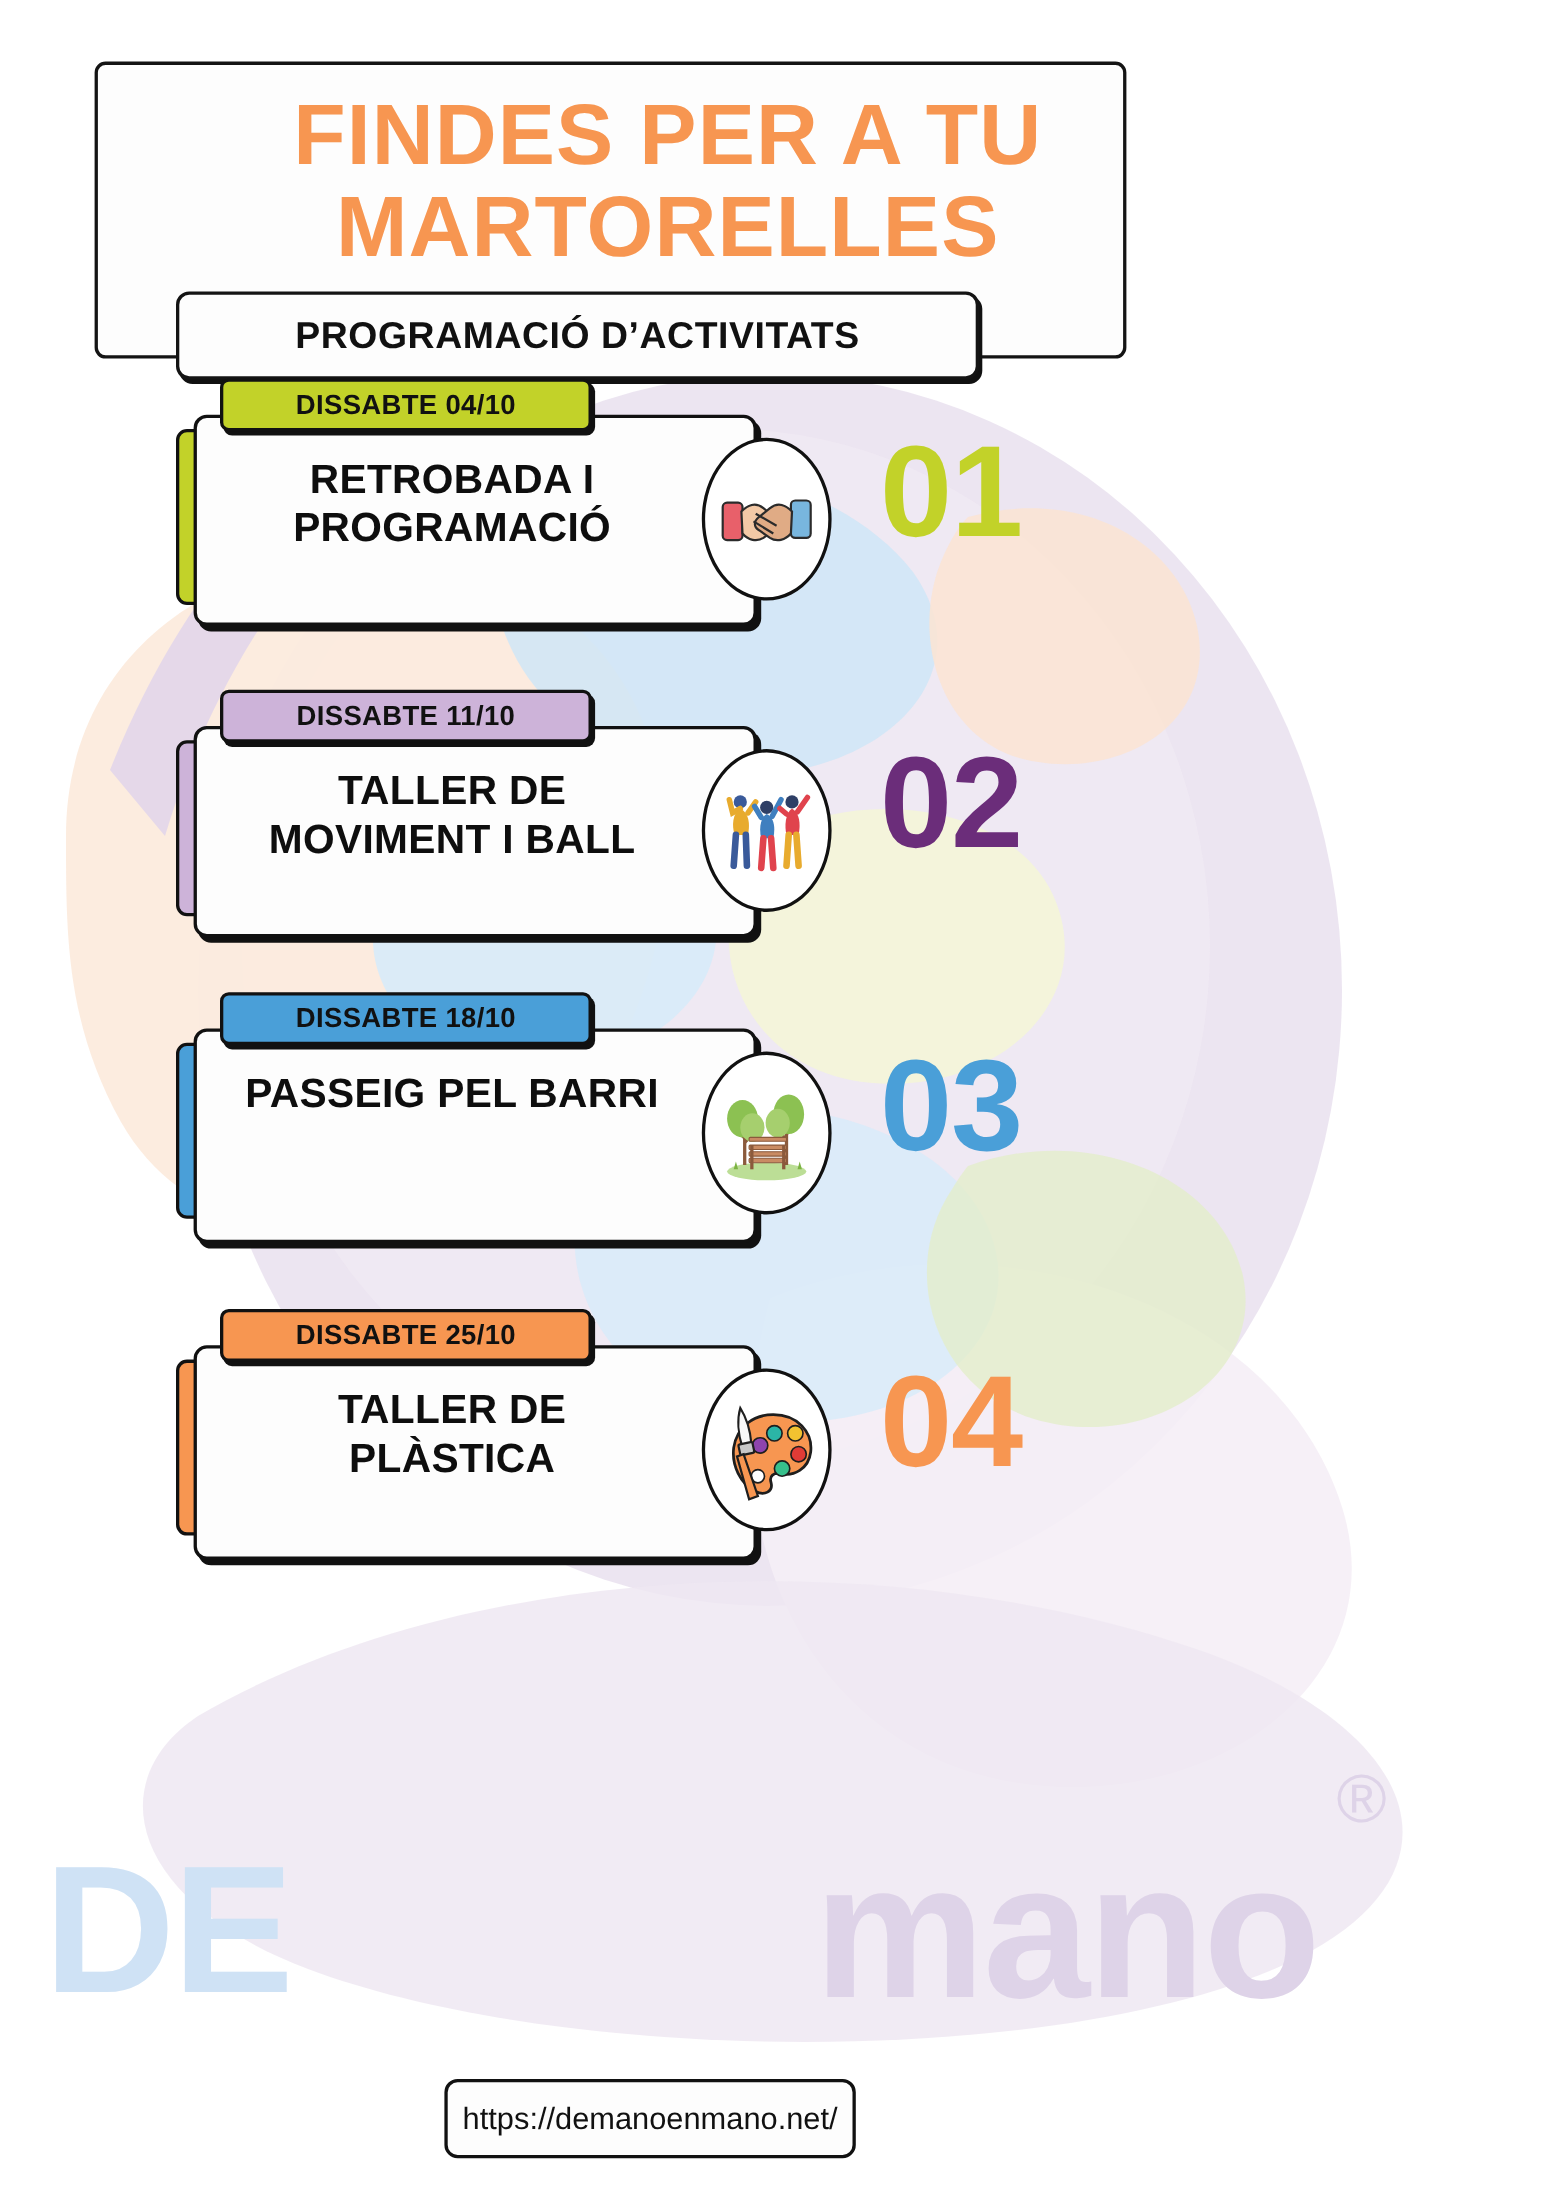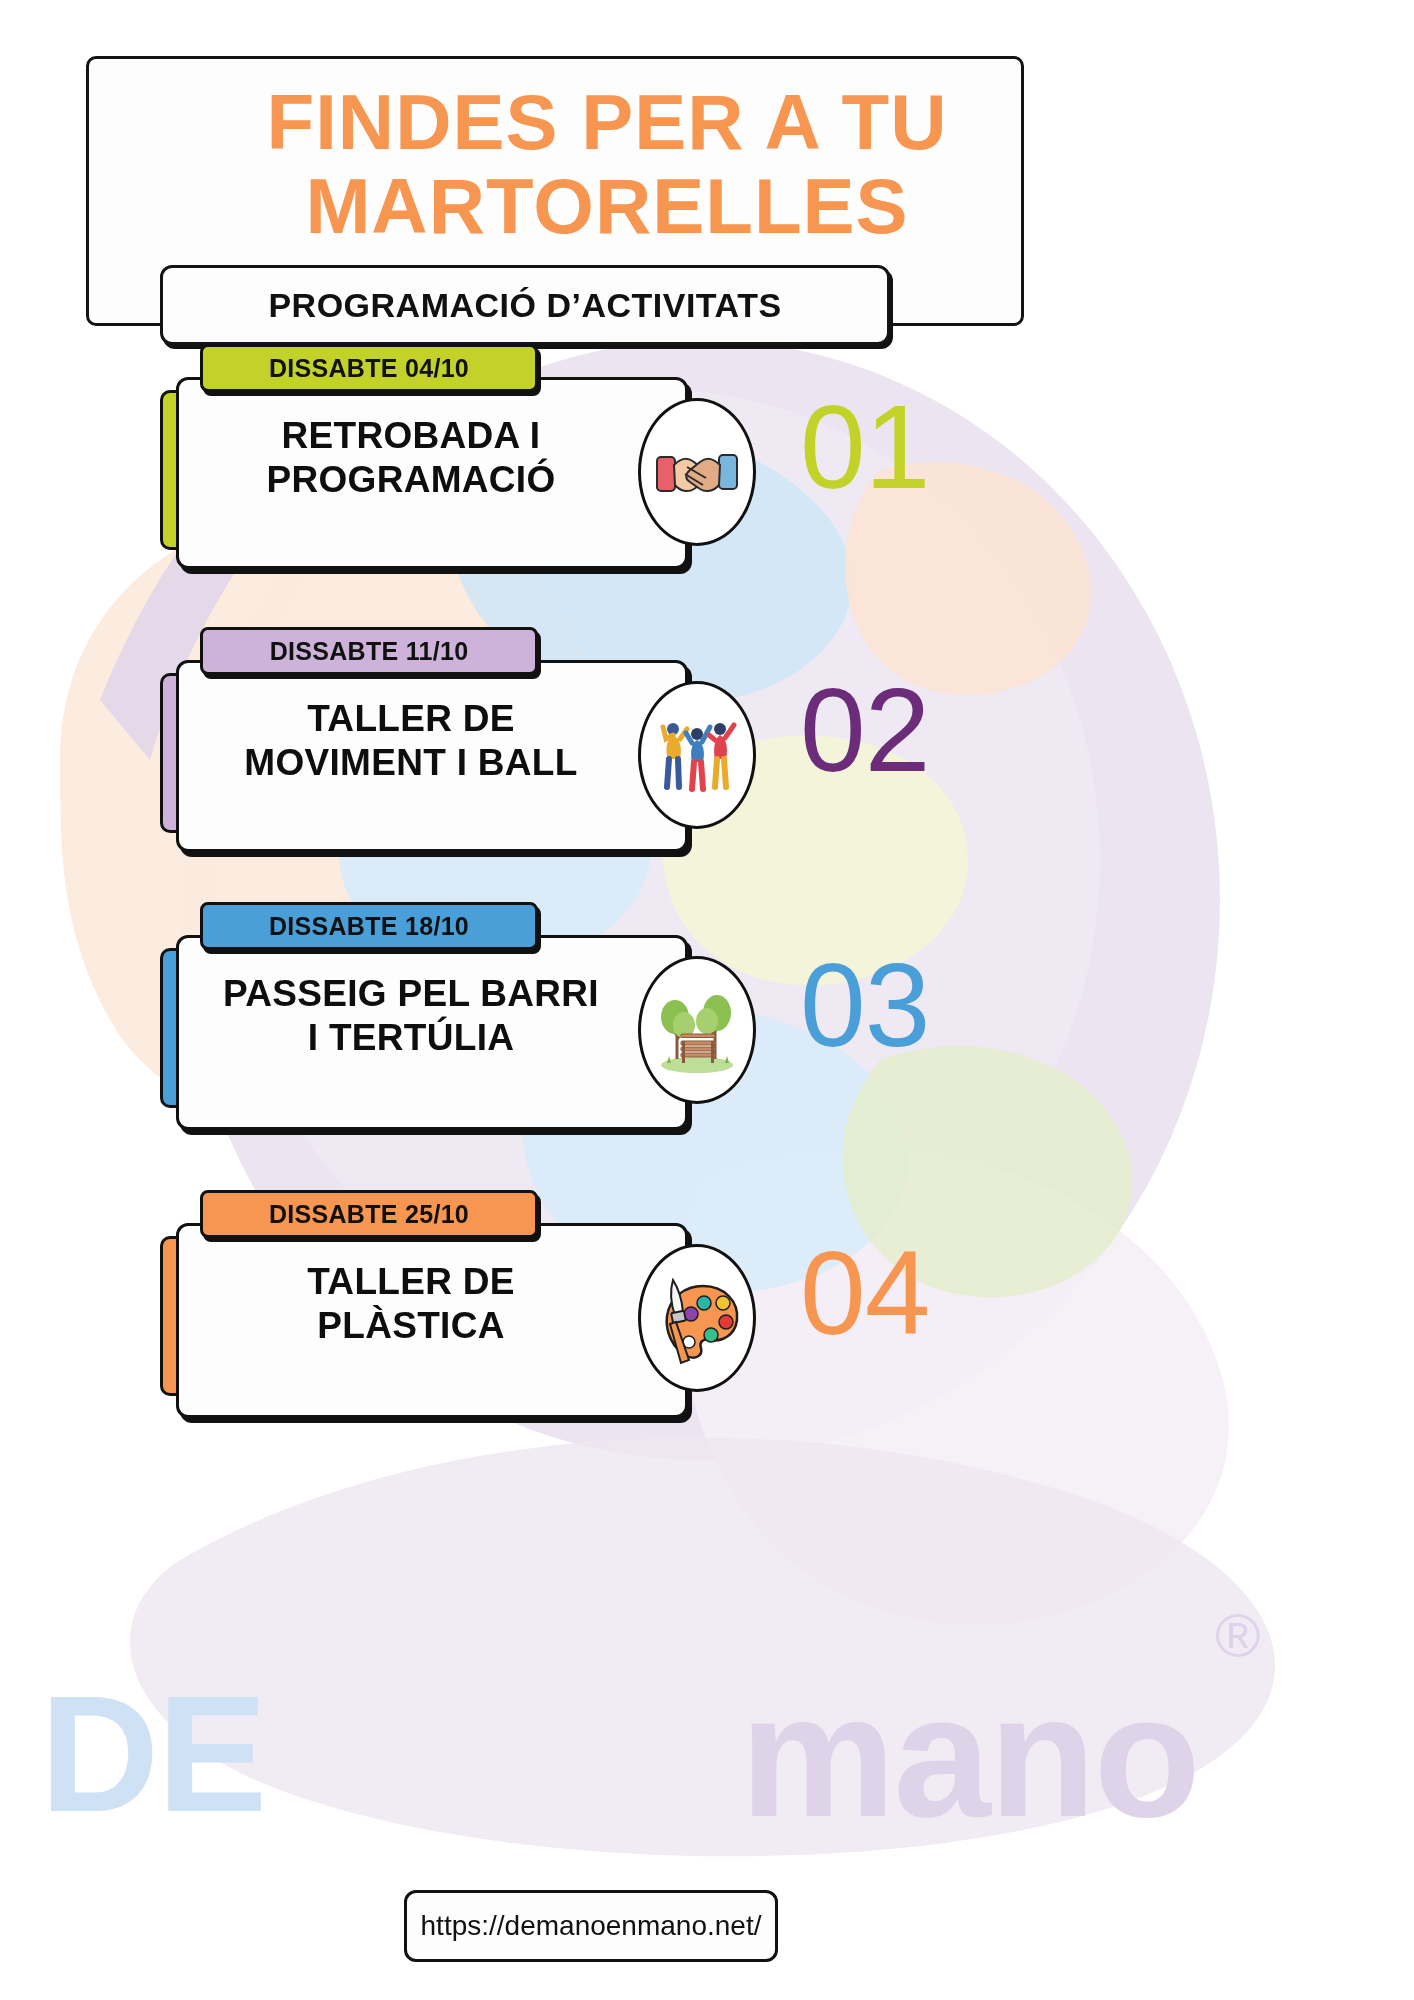--- a/index.html
+++ b/index.html
@@ -104,21 +104,21 @@
     position:absolute;left:638px;top:36px;width:118px;height:148px;
     background:#fff;border:3px solid #111;border-radius:50%/50%;
     box-sizing:border-box;
     display:flex;align-items:center;justify-content:center;
     z-index:6;
   }
   .icon-oval svg{display:block;}
 
   .big-num{
     position:absolute;left:800px;top:26px;width:300px;
-    font-size:118px;font-weight:normal;letter-spacing:-1px;
+    font-size:118px;font-weight:bold;letter-spacing:-1px;
     line-height:1;
   }
 
   
   #act-0{top:362px;}
   #act-1{top:645px;}
   #act-2{top:920px;}
   #act-3{top:1208px;}
 
   #act-0 .card{height:192px;}
@@ -250,21 +250,20 @@
   </div>
 
   <div class="activity" id="act-2">
     <div class="accent-bar" style="background:#4a9fd8;"></div>
     <div class="card"></div>
     <div class="date-badge" style="background:#4a9fd8;">
       <span class="date-text">DISSABTE 18/10</span>
     </div>
     <div class="card-title">
       <div>PASSEIG PEL BARRI</div>
-      <div>I TERTÚLIA</div>
     </div>
     <div class="icon-oval">
       <span>
         <svg width="92" height="94" viewBox="0 0 92 94">
           <ellipse cx="46" cy="82" rx="36" ry="8" fill="#9fd06a" opacity="0.7"></ellipse>
 
           <path d="M26 76 L 26 38" stroke="#8b5a3c" stroke-width="3"></path>
           <path d="M26 52 L 16 42 M26 56 L 36 46" stroke="#8b5a3c" stroke-width="2.5"></path>
           <ellipse cx="24" cy="34" rx="14" ry="17" fill="#8cc152"></ellipse>
           <ellipse cx="33" cy="42" rx="11" ry="13" fill="#a6cf6e"></ellipse>

